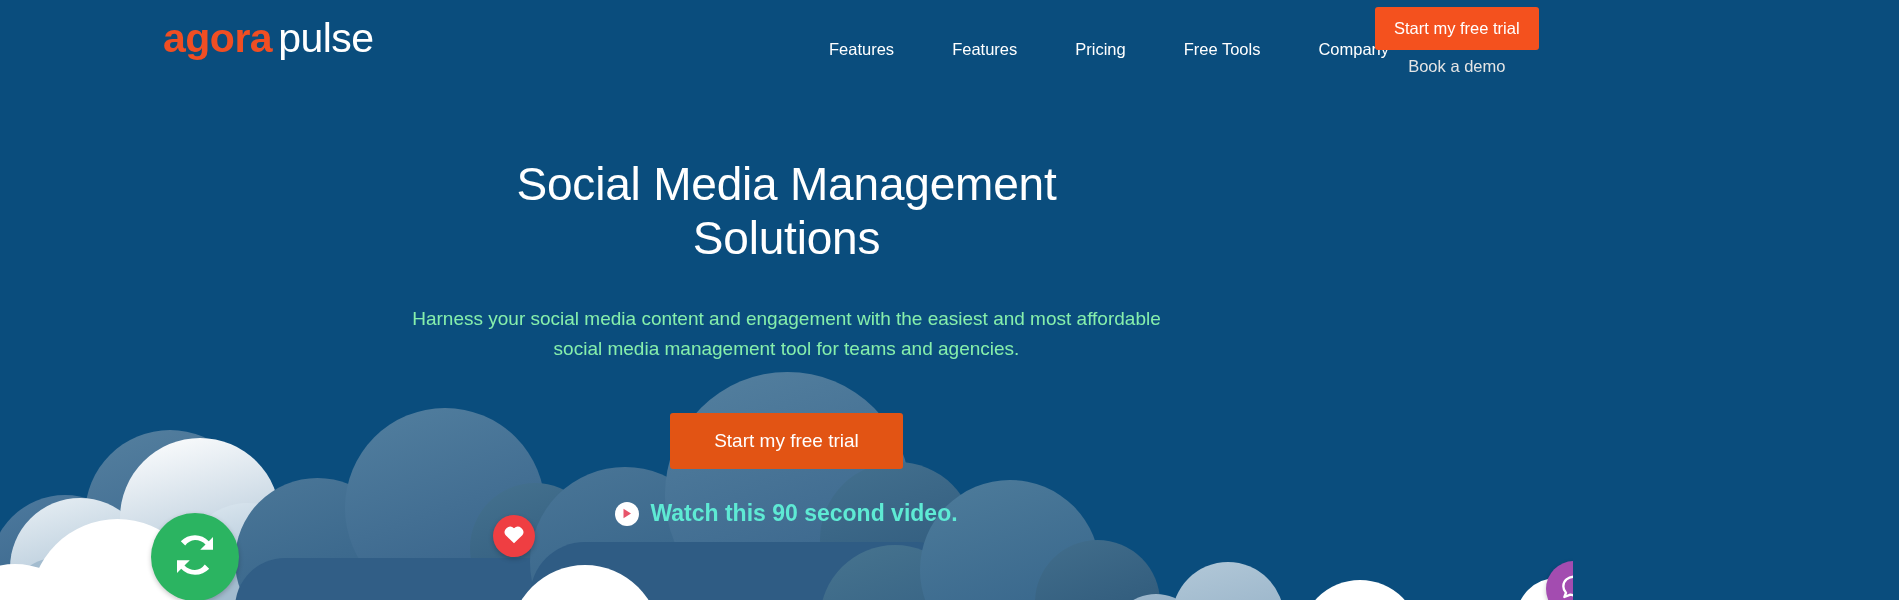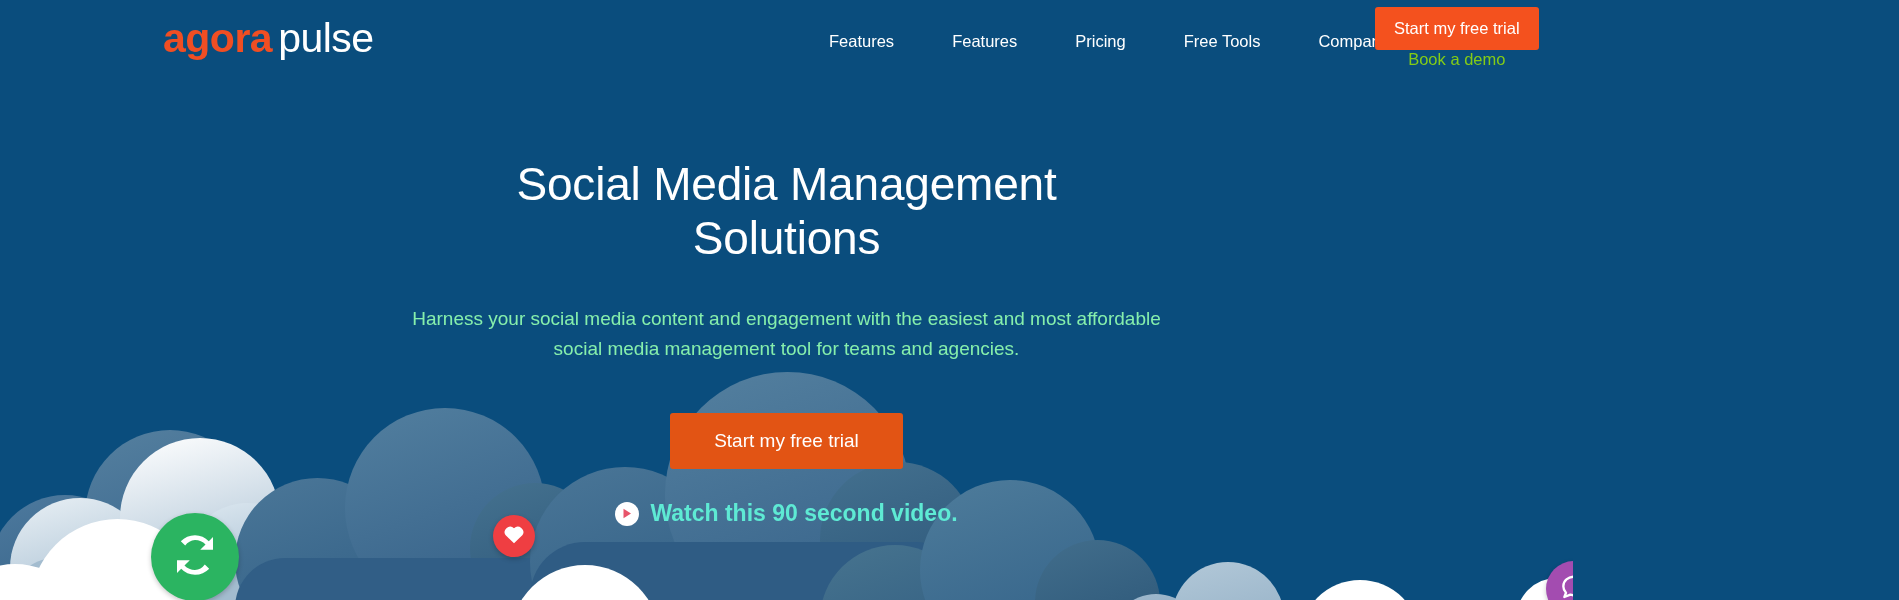--- a/index.html
+++ b/index.html
@@ -31,42 +31,42 @@
   #logo {
     position:absolute; left:163px; top:18px;
     font-size:41px; line-height:1; letter-spacing:-0.5px;
     white-space:nowrap;
   }
   #logo .agora { color:#f04e23; font-weight:700; }
   #logo .pulse { color:#ffffff; font-weight:400; margin-left:6px; }
 
   #nav {
     position:absolute; left:800px; top:16px;
-    display:flex; align-items:center; gap:0;
+    display:flex; align-items:flex-end; gap:0;
     height:50px;
   }
   .nav-link {
     color:#ffffff; font-size:16.5px; text-decoration:none;
     padding:6px 29px; white-space:nowrap; cursor:pointer;
     line-height:22px;
   }
 
   #trial-wrap {
     position:absolute; left:1375px; top:7px;
     display:flex; flex-direction:column; align-items:center;
   }
   #nav-trial-btn {
     background:#f4511e; color:#fff; border:none;
     font-size:16.5px; padding:12px 19px;
     border-radius:3px; cursor:pointer; white-space:nowrap;
     font-family:"Liberation Sans", sans-serif;
   }
   #book-demo {
-    color:#84cc16; font-size:16.5px; text-decoration:none;
-    margin-top:0; white-space:nowrap; cursor:pointer;
+    color:#e5e5e5; font-size:16.5px; text-decoration:none;
+    margin-top:7px; white-space:nowrap; cursor:pointer;
   }
 
   #login-btn {
     position:absolute; left:1573px; top:7px;
     background:#2b3137; color:#ffffff; border:none;
     font-size:16.5px; padding:8px 22px; border-radius:3px;
     cursor:pointer; white-space:nowrap;
     font-family:"Liberation Sans", sans-serif;
   }
 

